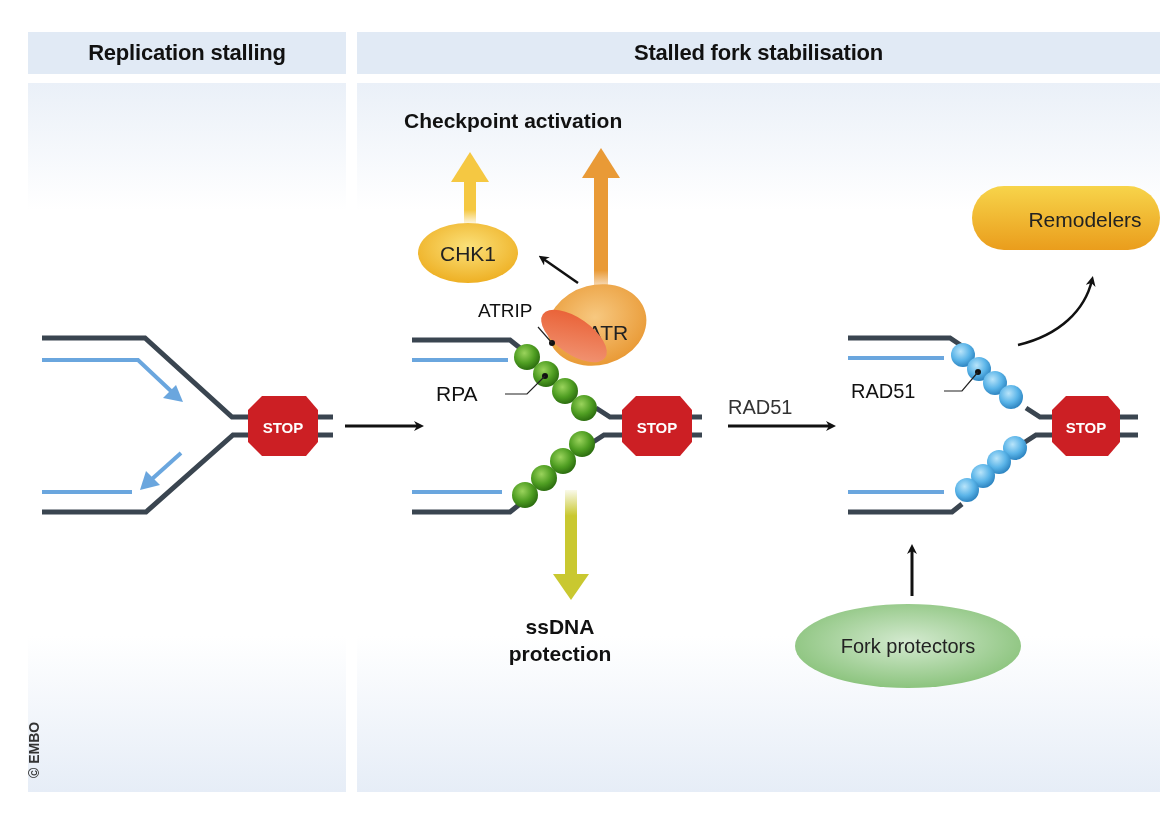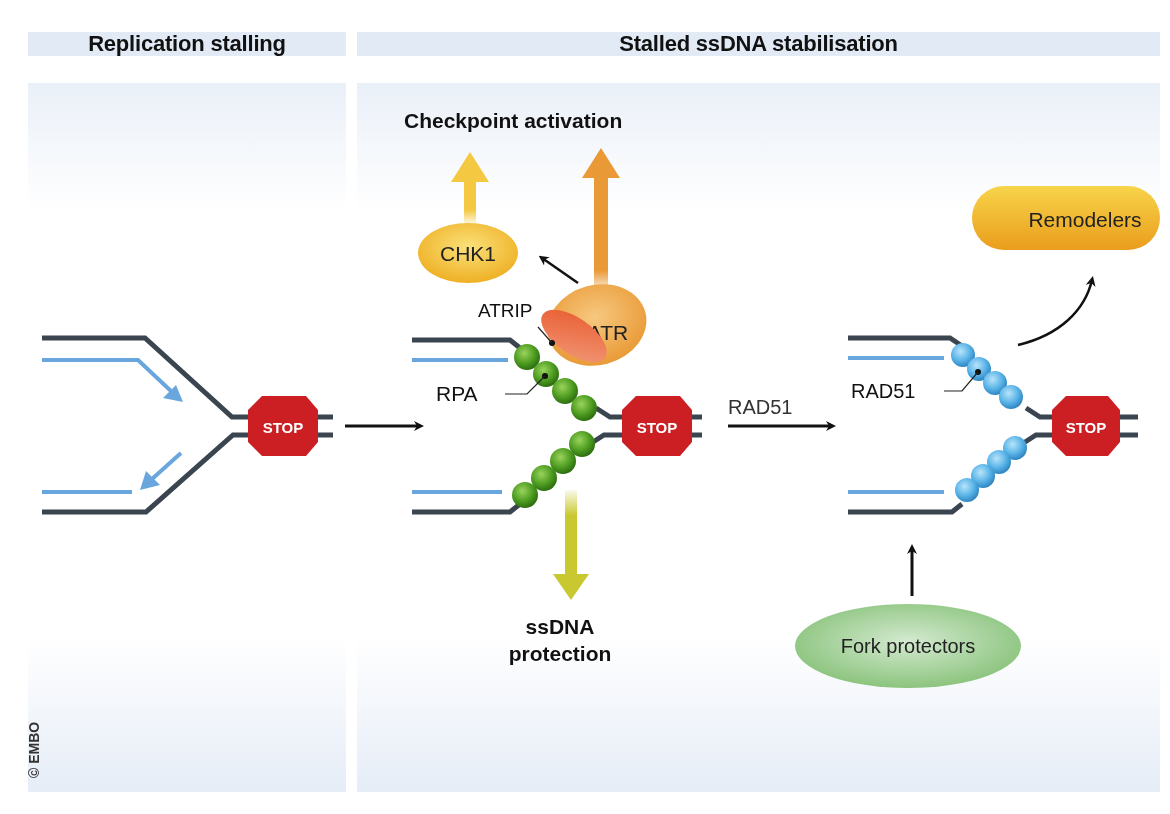--- a/index.html
+++ b/index.html
@@ -1,38 +1,38 @@
 <!DOCTYPE html>
 <html><head>
 <meta charset="utf-8">
 <style>
   html, body { margin: 0; padding: 0; background: #ffffff; }
   body { width: 1170px; height: 814px; position: relative; overflow: hidden;
          font-family: "Liberation Sans", sans-serif; }
-  .hdr { position: absolute; top: 32px; height: 24px; background: #e1eaf5;
+  .hdr { position: absolute; top: 32px; height: 42px; background: #e1eaf5;
          display: flex; align-items: center; justify-content: center;
          font-weight: bold; font-size: 22px; color: #111; letter-spacing: -0.2px; }
   #hdr-left { left: 28px; width: 318px; }
   #hdr-right { left: 357px; width: 803px; }
   .panel { position: absolute; top: 83px; height: 709px;
            background: linear-gradient(to bottom, #eaf0f8 0%, #ffffff 18%, #ffffff 78%, #e6edf7 100%); }
   #panel-left { left: 28px; width: 318px; }
   #panel-right { left: 357px; width: 803px; }
   svg#diagram { position: absolute; left: 0; top: 0; }
   .copyright { position: absolute; left: 26px; top: 720px; font-size: 14px; font-weight: bold;
                color: #333; transform-origin: left top; transform: rotate(-90deg) translate(-58px, 0); white-space: nowrap; }
 </style>
 </head>
 <body>
 
 <div id="hdr-left" class="hdr">
   <span>Replication stalling</span>
 </div>
 <div id="hdr-right" class="hdr">
-  <span>Stalled ssDNA stabilisation</span>
+  <span>Stalled fork stabilisation</span>
 </div>
 <div id="panel-left" class="panel"></div>
 <div id="panel-right" class="panel"></div>
 
 <svg id="diagram" width="1170" height="814" viewBox="0 0 1170 814">
   <defs>
     <radialGradient id="gGreen" cx="40%" cy="35%" r="65%">
       <stop offset="0%" stop-color="#9ad35c"></stop>
       <stop offset="60%" stop-color="#4f9e22"></stop>
       <stop offset="100%" stop-color="#2d6f10"></stop>

